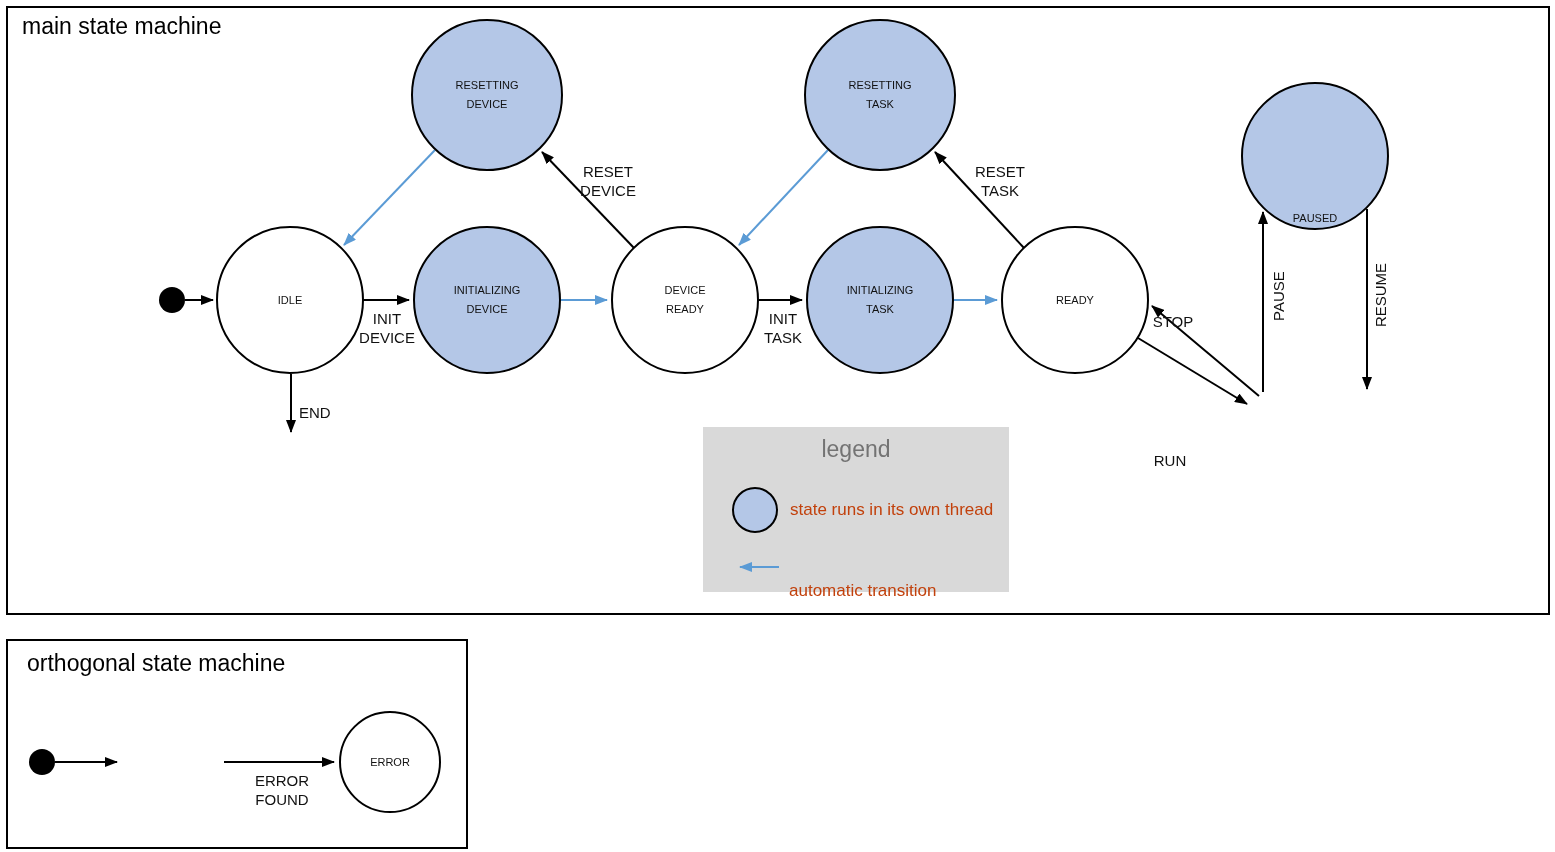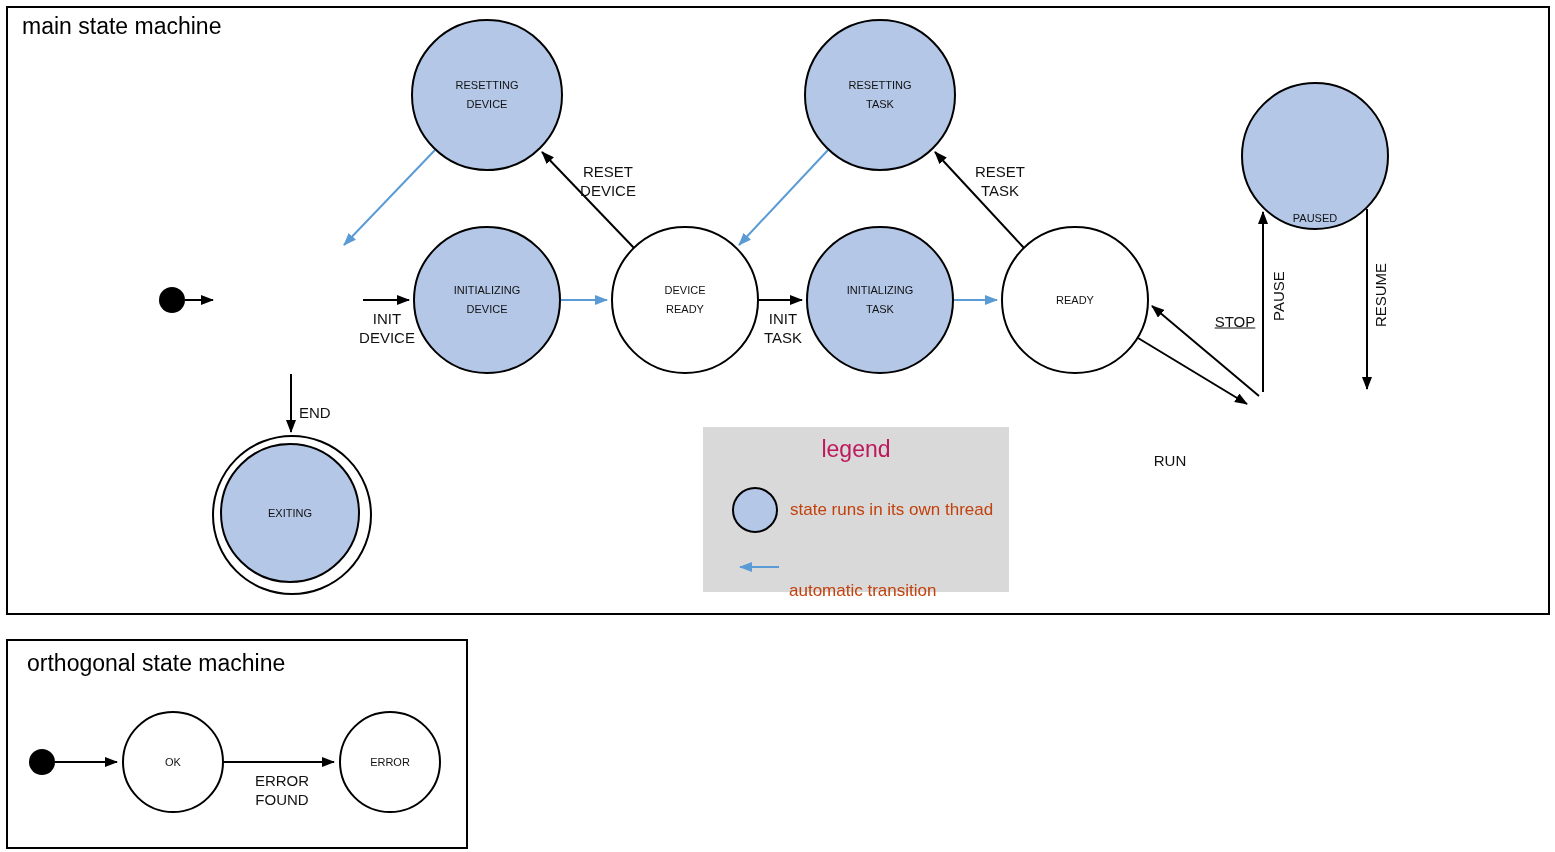--- a/index.html
+++ b/index.html
@@ -16,21 +16,21 @@
          border:2px solid #000;border-radius:50%;background:#b4c7e7;
          display:flex;align-items:center;justify-content:center;text-align:center;}
   .dot{position:absolute;border-radius:50%;background:#000;z-index:2;}
   .tlabel{position:absolute;transform:translate(-50%,-50%);font-size:15px;line-height:19px;
           text-align:center;color:#111;z-index:2;white-space:nowrap;}
   .tlabel.rot{transform:translate(-50%,-50%) rotate(-90deg);}
   .tlabel.left{transform:translateY(-50%);text-align:left;}
   .legend-bg{position:absolute;left:703px;top:427px;width:306px;height:165px;
              background:#d9d9d9;z-index:0;}
   .legend-title{position:absolute;left:856px;top:436px;transform:translateX(-50%);
-                font-size:23px;color:#be185d;z-index:2;white-space:nowrap;}
+                font-size:23px;color:#737373;z-index:2;white-space:nowrap;}
   .legend-circle{position:absolute;left:732px;top:487px;width:46px;height:46px;box-sizing:border-box;
                  border:2px solid #000;border-radius:50%;background:#b4c7e7;z-index:2;}
   .legend-item{position:absolute;transform:translateY(-50%);font-size:17px;color:#c2410c;
                z-index:2;white-space:nowrap;}
 </style>
 </head>
 <body>
 
 <div class="canvas">
 
@@ -72,20 +72,23 @@
       <line x1="435" y1="150" x2="344" y2="245" marker-end="url(#arr-b)"></line>
       <line x1="954" y1="300" x2="997" y2="300" marker-end="url(#arr-b)"></line>
       <line x1="828" y1="150" x2="739" y2="245" marker-end="url(#arr-b)"></line>
       <line x1="779" y1="567" x2="740" y2="567" marker-end="url(#arr-b)"></line>
     </g>
   </svg>
 
   <div class="dot" style="left:159px;top:287px;width:26px;height:26px;"></div>
   <div class="dot" style="left:29px;top:749px;width:26px;height:26px;"></div>
 
+  <div class="state" style="left:216px;top:226px;width:148px;height:148px;">
+    <div>IDLE</div>
+  </div>
 
   <div class="state thread" style="left:411px;top:19px;width:152px;height:152px;">
     <div>
       <div>RESETTING</div>
       <div>DEVICE</div>
     </div>
   </div>
 
   <div class="state thread" style="left:413px;top:226px;width:148px;height:148px;">
     <div>
@@ -117,29 +120,21 @@
 
   <div class="state" style="left:1001px;top:226px;width:148px;height:148px;">
     <div>READY</div>
   </div>
 
   <div class="state thread" style="left:1241px;top:82px;width:148px;height:148px;align-items:flex-end;">
     <div>PAUSED</div>
   </div>
 
 
-  <div class="state" style="left:212px;top:435px;width:160px;height:160px;">
-    <div class="state-inner">
-      <div>EXITING</div>
-    </div>
-  </div>
 
-  <div class="state" style="left:122px;top:711px;width:102px;height:102px;">
-    <div>OK</div>
-  </div>
   <div class="state" style="left:339px;top:711px;width:102px;height:102px;">
     <div>ERROR</div>
   </div>
 
   <div class="tlabel" style="left:387px;top:328px;">
     <div>INIT</div>
     <div>DEVICE</div>
   </div>
   <div class="tlabel" style="left:608px;top:181px;">
     <div>RESET</div>
@@ -148,21 +143,21 @@
   <div class="tlabel" style="left:783px;top:328px;">
     <div>INIT</div>
     <div>TASK</div>
   </div>
   <div class="tlabel" style="left:1000px;top:181px;">
     <div>RESET</div>
     <div>TASK</div>
   </div>
   <div class="tlabel left" style="left:299px;top:412px;">END</div>
   <div class="tlabel" style="left:1170px;top:416px;margin-top:44px;">RUN</div>
-  <div class="tlabel" style="left:1235px;top:321px;text-decoration:underline;">STOP</div>
+  <div class="tlabel" style="left:1173px;top:321px;">STOP</div>
   <div class="tlabel rot" style="left:1278px;top:296px;">PAUSE</div>
   <div class="tlabel rot" style="left:1380px;top:295px;">RESUME</div>
   <div class="tlabel" style="left:282px;top:790px;">
     <div>ERROR</div>
     <div>FOUND</div>
   </div>
 
   <div class="legend-title">legend</div>
   <div class="legend-circle"></div>
   <div class="legend-item" style="left:790px;top:510px;">state runs in its own thread</div>

